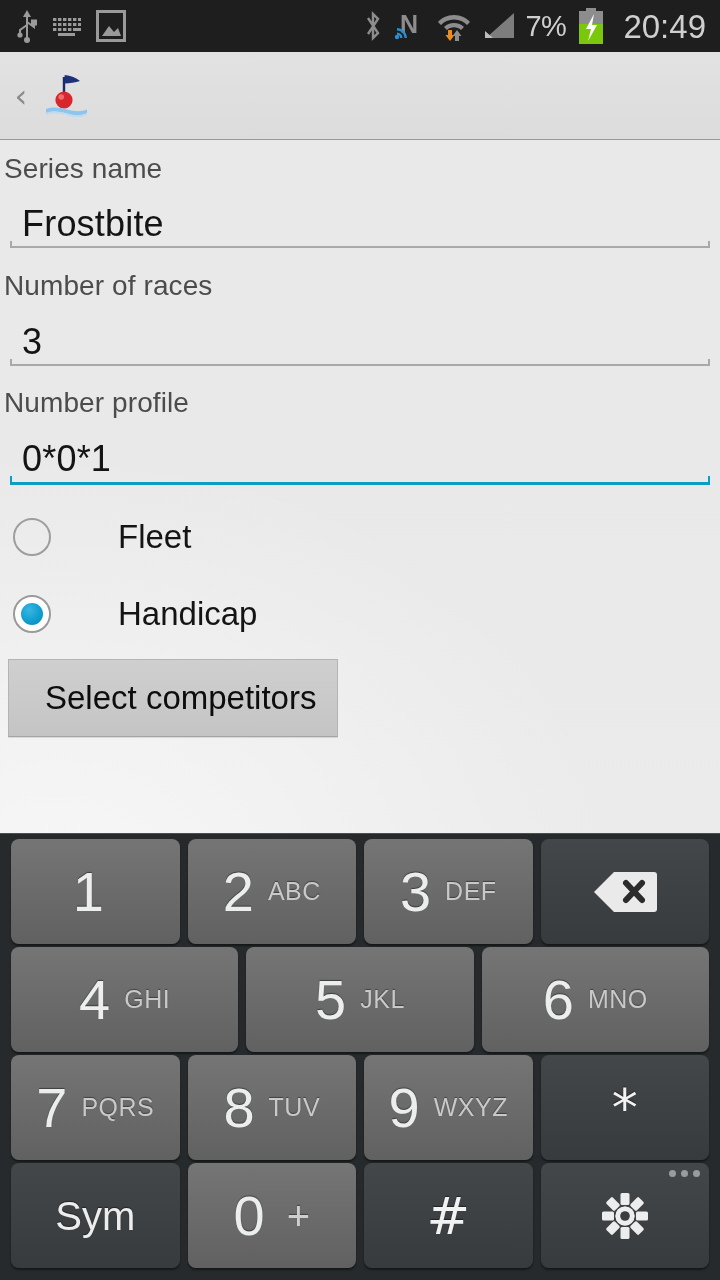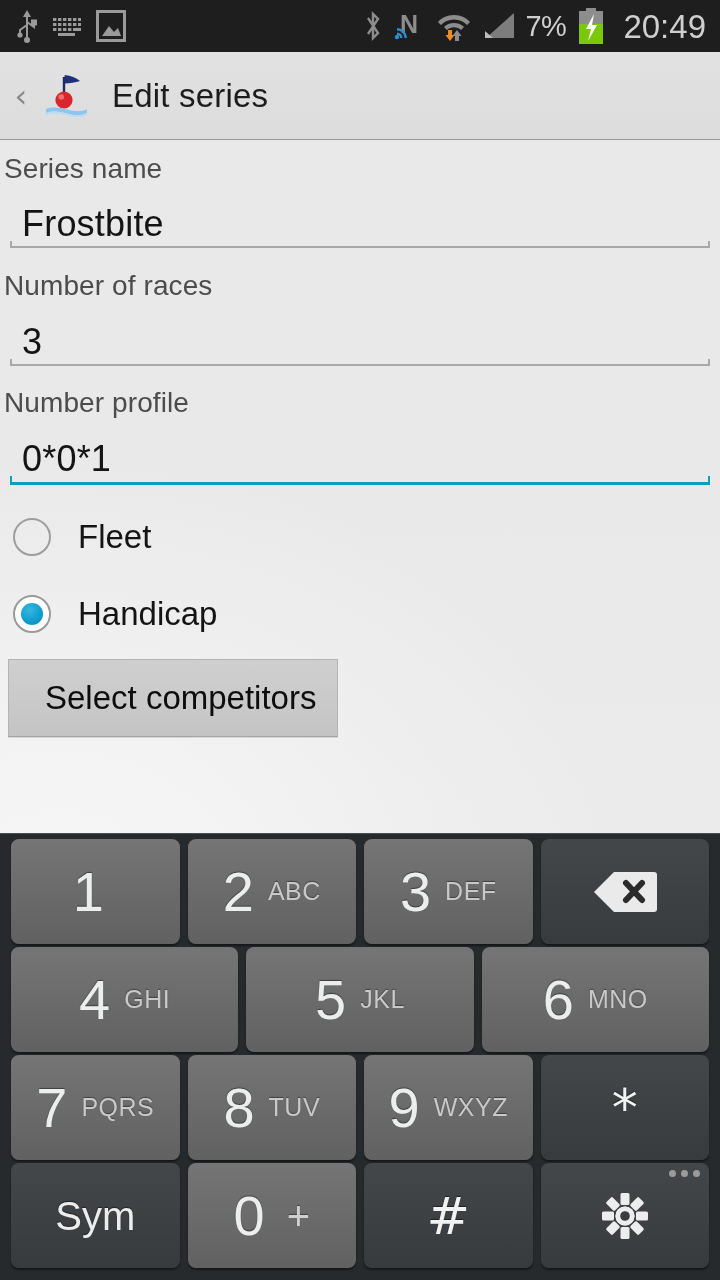--- a/index.html
+++ b/index.html
@@ -72,21 +72,21 @@
   .funder:before,.funder:after{
     content:"";position:absolute;width:2px;height:7px;background:#a9a9a9;
     bottom:0;
   }
   .funder:before{left:0;}
   .funder:after{right:0;}
   .funder.focused{background:#0c9dc4;height:3px;}
   .funder.focused:before,.funder.focused:after{background:#0c9dc4;height:9px;}
 
   
-  .radio-row{position:absolute;left:0;width:720px;height:54px;display:flex;align-items:center;}
+  .radio-row{position:absolute;left:0;width:720px;height:54px;display:flex;align-items:center;gap:40px;}
   .radio{
     width:38px;height:38px;border-radius:50%;margin-left:13px;flex:none;
     box-sizing:border-box;position:relative;
   }
   .radio.off{border:2px solid #9e9e9e;background:transparent;}
   .radio.on{
     border:2px solid #9a9a9a;background:#fdfdfd;
     box-shadow:inset 0 0 0 1px rgba(255,255,255,0.9);
   }
   .radio.on .dot{
@@ -248,21 +248,20 @@
       <path d="M26 30 V9" stroke="#1c2a66" stroke-width="2.4" fill="none"></path>
 
       <path d="M26.6 7 C33 7.8 38 9.6 42 13 C37.6 14.2 31.6 15.4 26.6 15.6 Z" fill="#1f2f7a"></path>
 
       <circle cx="26" cy="32" r="8.6" fill="#d8272c"></circle>
       <circle cx="23.2" cy="29" r="2.8" fill="#f2797c" opacity="0.85"></circle>
 
       <path d="M8 41 C15 38.5 22 39.5 29 41.5 C36 43.5 43 44 49 41.5 L49 45 C43 48 36 47.5 29 45.5 C22 43.5 15 42.6 8 45 Z" fill="#8fc4ec"></path>
       <path d="M8 45 C15 42.6 22 43.5 29 45.5 C36 47.5 43 48 49 45 L49 47 C43 50 36 49.4 29 47.4 C22 45.4 15 44.7 8 47 Z" fill="#bcdcf4"></path>
     </svg>
-    <div class="ab-title">Edit series</div>
   </div>
 
   <div class="content">
 
     <div class="field">
       <div class="flabel" style="top:12px;">Series name</div>
       <div class="fvalue" style="top:62px;">Frostbite</div>
       <div class="funder" style="top:105px;"></div>
     </div>
 

